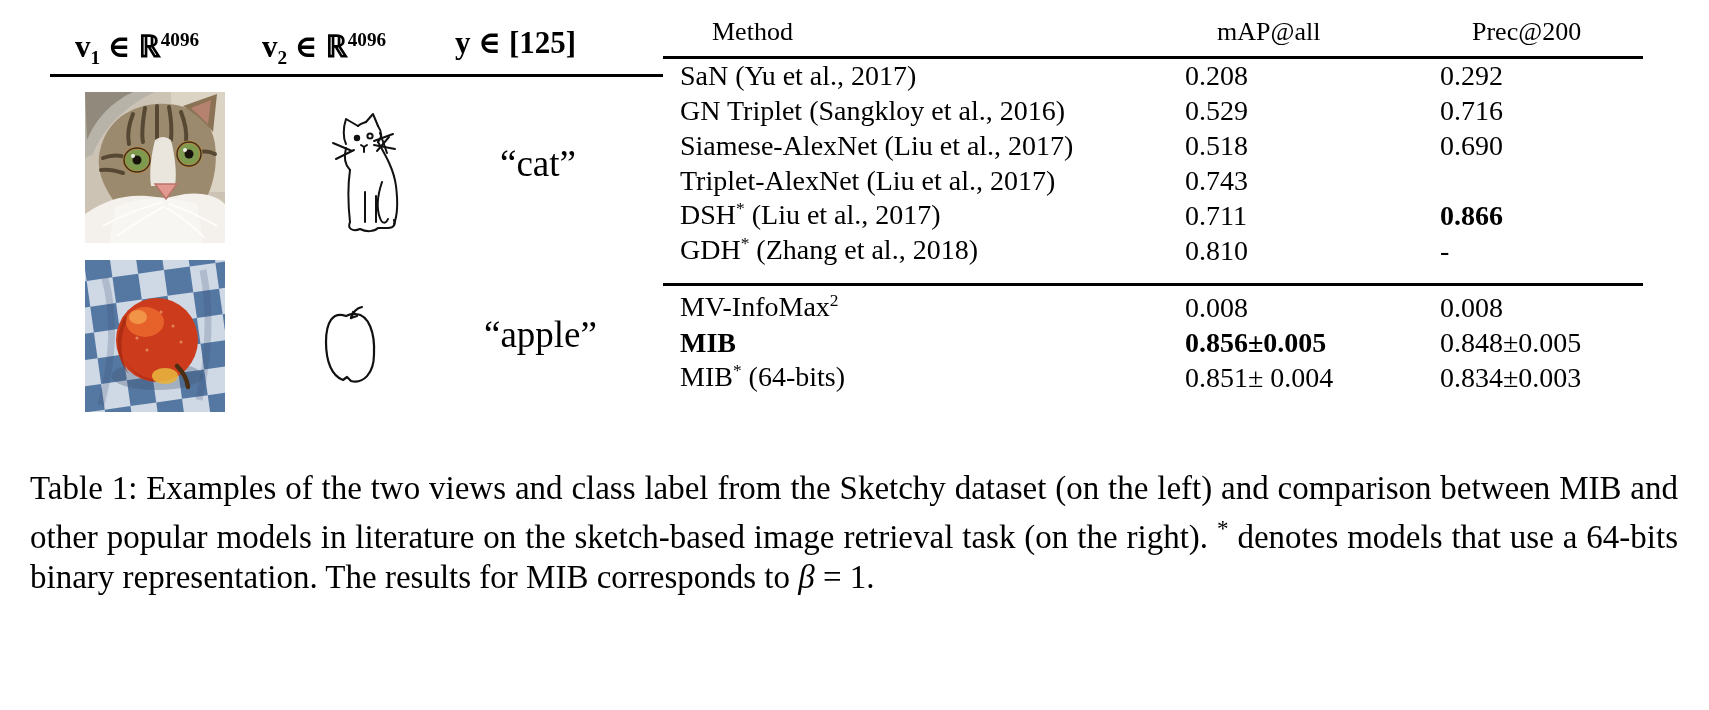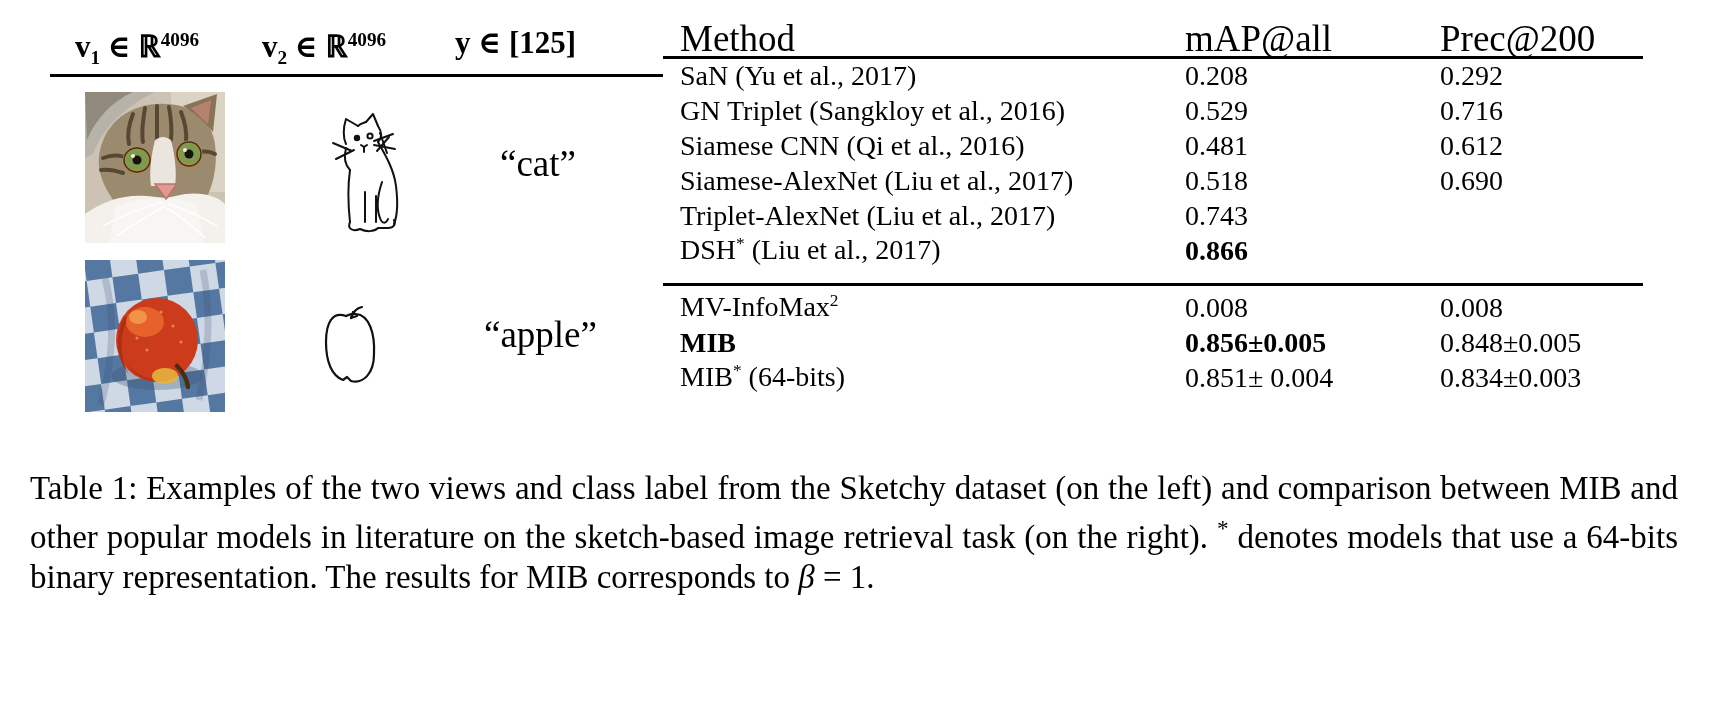--- a/index.html
+++ b/index.html
@@ -10,21 +10,21 @@
   
   .lh{font-size:31px;font-weight:bold;white-space:nowrap;}
   .lh .bb{font-weight:bold;}
   .lh sub{font-size:0.62em;}
   .lh sup{font-size:0.62em;}
   .rule{background:#000;height:3px;}
 
   .class-label{font-size:37px;white-space:nowrap;}
 
   
-  .col-head{font-size:37px;white-space:nowrap;}
+  .col-head{font-size:26px;white-space:nowrap;margin-left:32px;}
   .tbl-row{display:grid;grid-template-columns:505px 255px 220px;height:35px;
            align-items:center;padding-left:17px;font-size:28px;white-space:nowrap;}
   .tbl-row sup{font-size:0.62em;}
   .bold{font-weight:bold;}
   .tbl-divider{height:3px;background:#000;margin:15px 0 4px 0;}
 
   
   .caption{font-size:33px;line-height:40px;text-align:justify;}
   .caption sup{font-size:0.7em;}
   .beta{font-style:italic;}
@@ -196,36 +196,37 @@
           <div class="cell method"><span>SaN (Yu et al., 2017)</span></div>
           <div class="cell">0.208</div>
           <div class="cell">0.292</div>
         </div>
         <div class="tbl-row">
           <div class="cell method"><span>GN Triplet (Sangkloy et al., 2016)</span></div>
           <div class="cell">0.529</div>
           <div class="cell">0.716</div>
         </div>
         <div class="tbl-row">
-          <div class="cell method"><span>Siamese CNN (Qi et al., 2016)</span></div>
-          <div class="cell">0.481</div>
-          <div class="cell">0.612</div>
-        </div>
-        <div class="tbl-row">
           <div class="cell method"><span>Siamese-AlexNet (Liu et al., 2017)</span></div>
           <div class="cell">0.518</div>
           <div class="cell">0.690</div>
         </div>
         <div class="tbl-row">
           <div class="cell method"><span>Triplet-AlexNet (Liu et al., 2017)</span></div>
           <div class="cell">0.743</div>
         </div>
         <div class="tbl-row">
           <div class="cell method"><span>DSH</span><sup>*</sup><span> (Liu et al., 2017)</span></div>
+          <div class="cell">0.711</div>
           <div class="cell bold">0.866</div>
+        </div>
+        <div class="tbl-row">
+          <div class="cell method"><span>GDH</span><sup>*</sup><span> (Zhang et al., 2018)</span></div>
+          <div class="cell">0.810</div>
+          <div class="cell">-</div>
         </div>
         <div class="tbl-divider"></div>
         <div class="tbl-row">
           <div class="cell method"><span>MV-InfoMax</span><sup>2</sup></div>
           <div class="cell">0.008</div>
           <div class="cell">0.008</div>
         </div>
         <div class="tbl-row">
           <div class="cell method bold"><span>MIB</span></div>
           <div class="cell bold">0.856±0.005</div>

